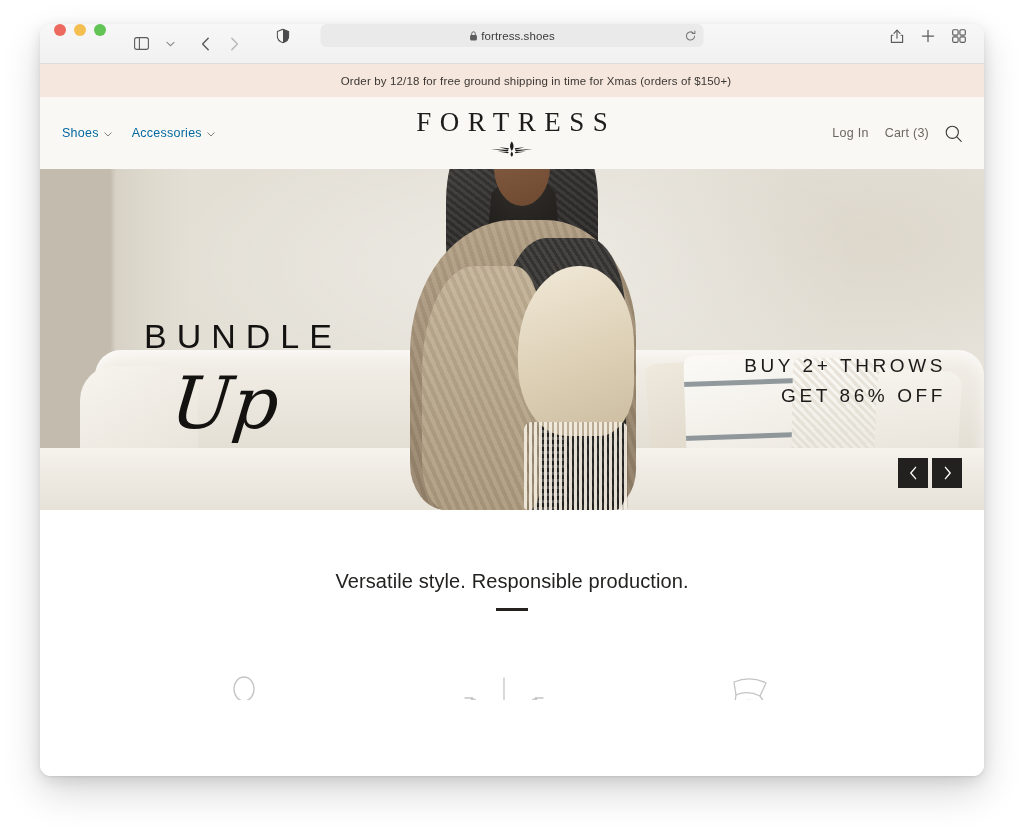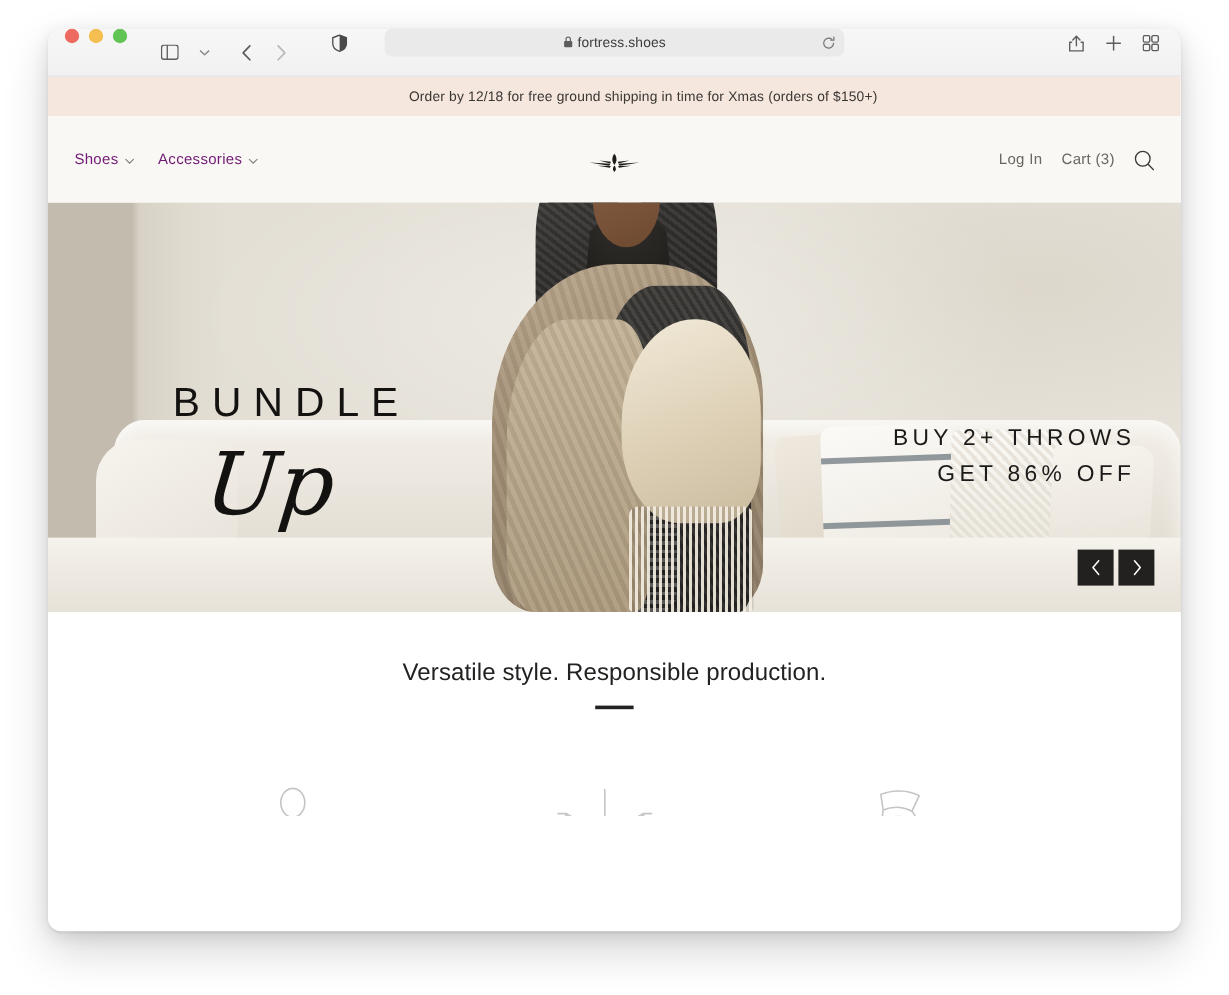--- a/index.html
+++ b/index.html
@@ -143,21 +143,21 @@
     align-items: center;
   }
   .nav-left {
     display: flex;
     align-items: center;
     gap: 20px;
     padding-left: 22px;
   }
   .nav-link {
     font-size: 12.5px;
-    color: #701a75;
+    color: #0369a1;
     letter-spacing: 0.25px;
     display: inline-flex;
     align-items: center;
     gap: 5px;
   }
   .caret { display:block; color: #86837d; }
 
   .brand {
     position: absolute;
     left: 50%;
@@ -413,20 +413,21 @@
     justify-content: center;
     color: #ffffff;
   }
 
   
   .valueprops {
     position: relative;
     height: 170px;
     background: #ffffff;
     overflow: hidden;
+    margin-top: 20px;
   }
   .vp-title {
     text-align: center;
     padding-top: 40px;
     font-size: 20px;
     color: #232220;
     letter-spacing: 0.1px;
   }
   .vp-rule {
     width: 32px;
@@ -553,20 +554,21 @@
           <span>Accessories</span>
           <span class="caret">
             <svg width="8" height="5" viewBox="0 0 8 5" fill="none" stroke="currentColor" stroke-width="1" stroke-linecap="round">
               <polyline points="0.8,0.8 4,4 7.2,0.8"></polyline>
             </svg>
           </span>
         </span>
       </div>
 
       <div class="brand">
+        <div class="brand-name">FORTRESS</div>
         <div class="brand-mark">
           <svg width="52" height="16" viewBox="0 0 52 16" fill="currentColor">
             <path d="M26 0.6 C24.6 2.4 24.1 4.2 24.3 6.1 C24.5 7.6 25.1 8.7 26 9.9 C26.9 8.7 27.5 7.6 27.7 6.1 C27.9 4.2 27.4 2.4 26 0.6 Z"></path>
             <path d="M23.2 7.2 L13.4 6.3 L22.4 8.7 Z"></path>
             <path d="M28.8 7.2 L38.6 6.3 L29.6 8.7 Z"></path>
             <path d="M22.8 9.0 L5.0 8.0 L21.6 10.6 Z"></path>
             <path d="M29.2 9.0 L47.0 8.0 L30.4 10.6 Z"></path>
             <path d="M23.0 10.9 L12.0 10.6 L22.2 12.3 Z"></path>
             <path d="M29.0 10.9 L40.0 10.6 L29.8 12.3 Z"></path>
             <path d="M26 10.4 C25.1 11.6 24.7 12.7 24.8 14.0 C25.2 14.9 25.6 15.4 26 15.8 C26.4 15.4 26.8 14.9 27.2 14.0 C27.3 12.7 26.9 11.6 26 10.4 Z"></path>

